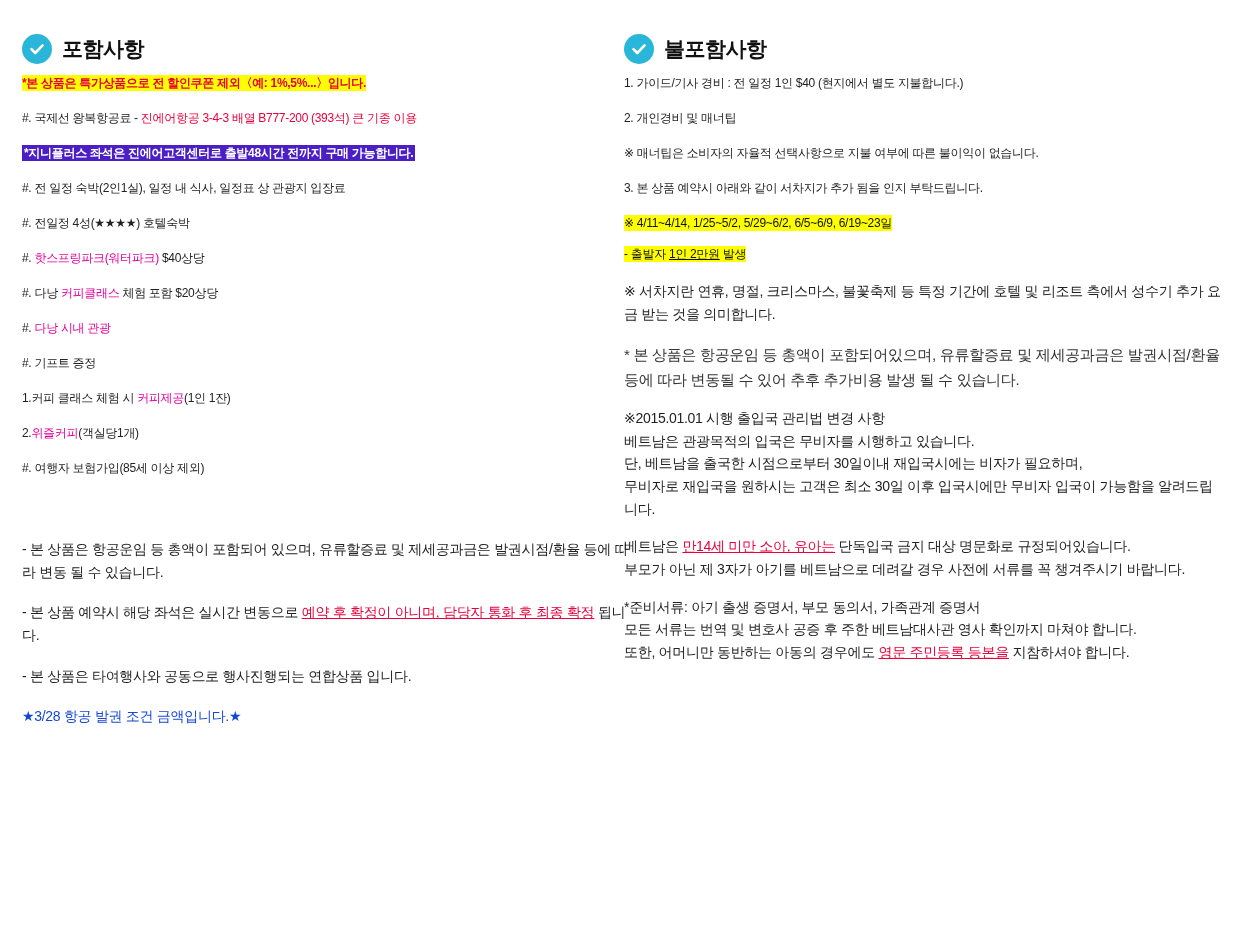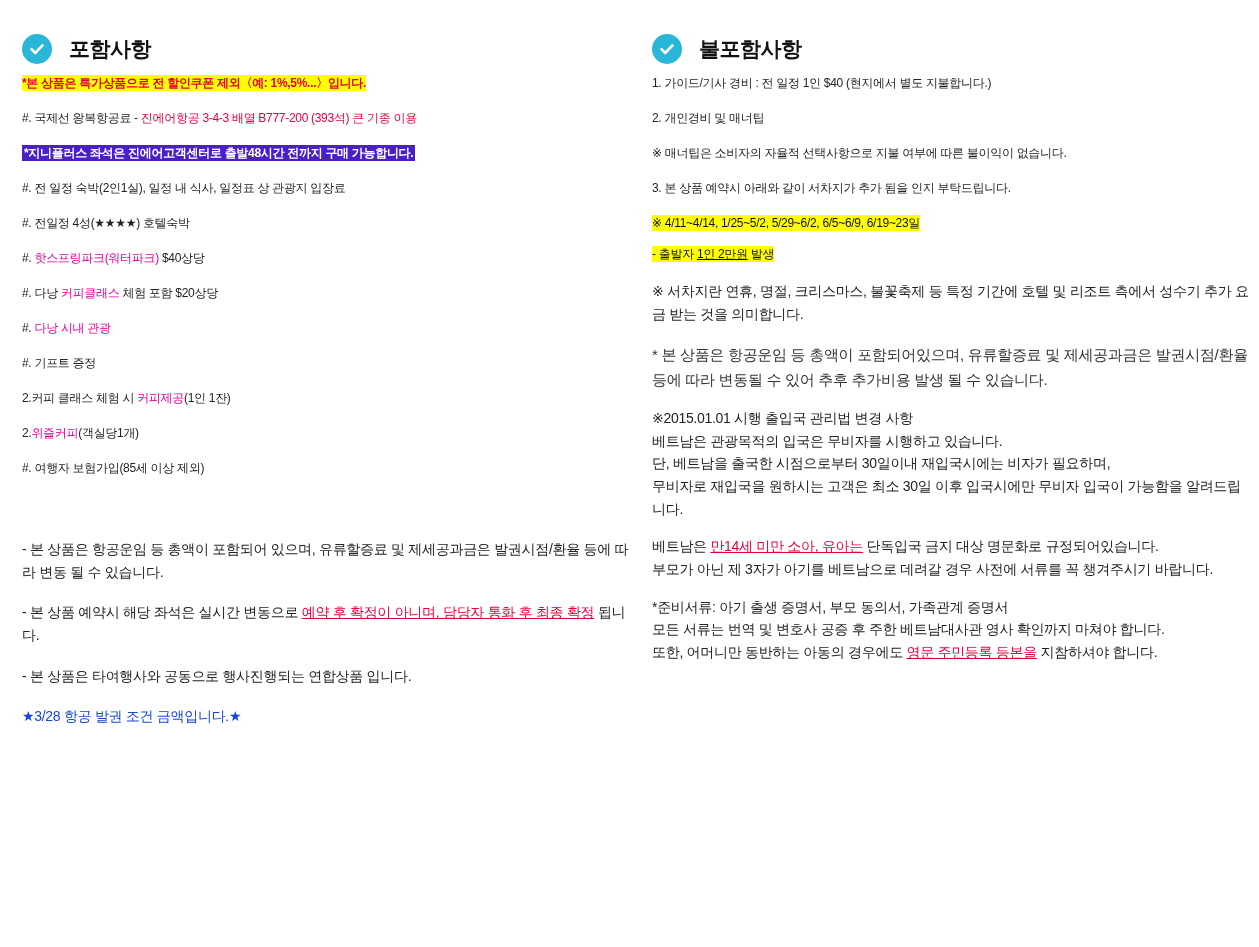--- a/index.html
+++ b/index.html
@@ -14,26 +14,26 @@
     position: relative;
     width: 1259px; height: 947px;
     overflow: hidden;
     background: #ffffff;
   }
   .col {
     position: absolute;
     top: 0;
   }
   .col-left  { left: 22px;  width: 610px; }
-  .col-right { left: 652px; width: 600px; }
+  .col-right { left: 624px; width: 600px; }
 
   .section-head {
     display: flex;
     align-items: center;
-    gap: 17px;
+    gap: 10px;
     margin-top: 34px;
     margin-bottom: 10px;
   }
   .check-icon {
     width: 30px; height: 30px;
     border-radius: 50%;
     background: #29b6d8;
     display: inline-flex;
     align-items: center;
     justify-content: center;
@@ -133,21 +133,21 @@
     <p class="line">
       <span>#. 다낭 </span><span class="magenta">커피클래스</span><span> 체험 포함 $20상당</span>
     </p>
     <p class="line">
       <span>#. </span><span class="magenta">다낭 시내 관광</span><span></span>
     </p>
     <p class="line">
       <span>#. 기프트 증정</span><span class="magenta"></span><span></span>
     </p>
     <p class="line">
-      <span>2.커피 클래스 체험 시 </span><span class="magenta">커피제공</span><span>(1인 1잔)</span>
+      <span>1.커피 클래스 체험 시 </span><span class="magenta">커피제공</span><span>(1인 1잔)</span>
     </p>
     <p class="line">
       <span>2.</span><span class="magenta">위즐커피</span><span>(객실당1개)</span>
     </p>
     <p class="line">
       <span>#. 여행자 보험가입(85세 이상 제외)</span><span class="magenta"></span><span></span>
     </p>
 
     <div class="spacer-lg"></div>
 

